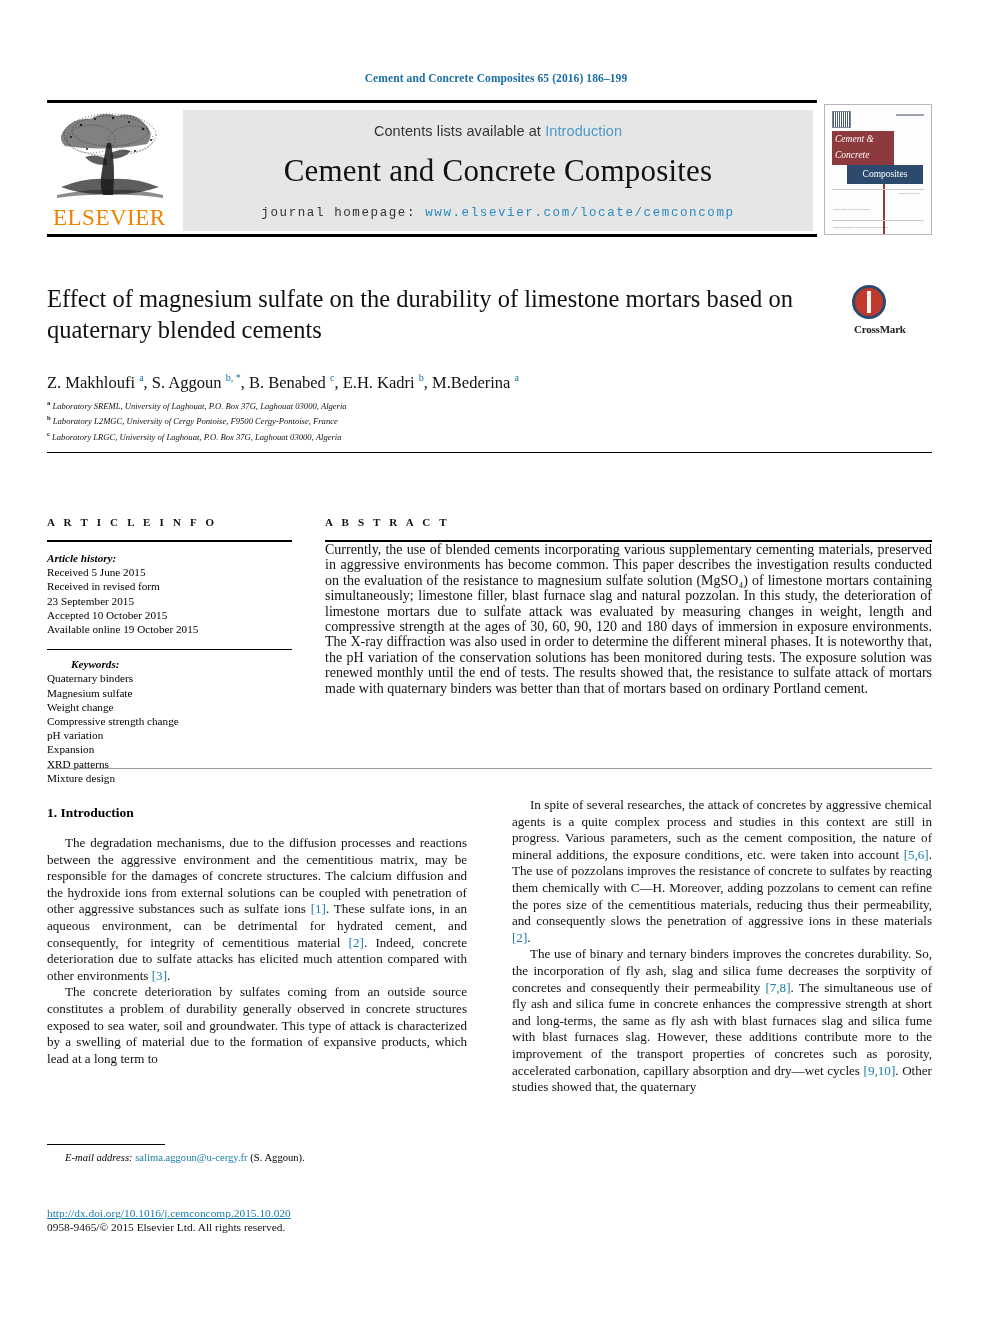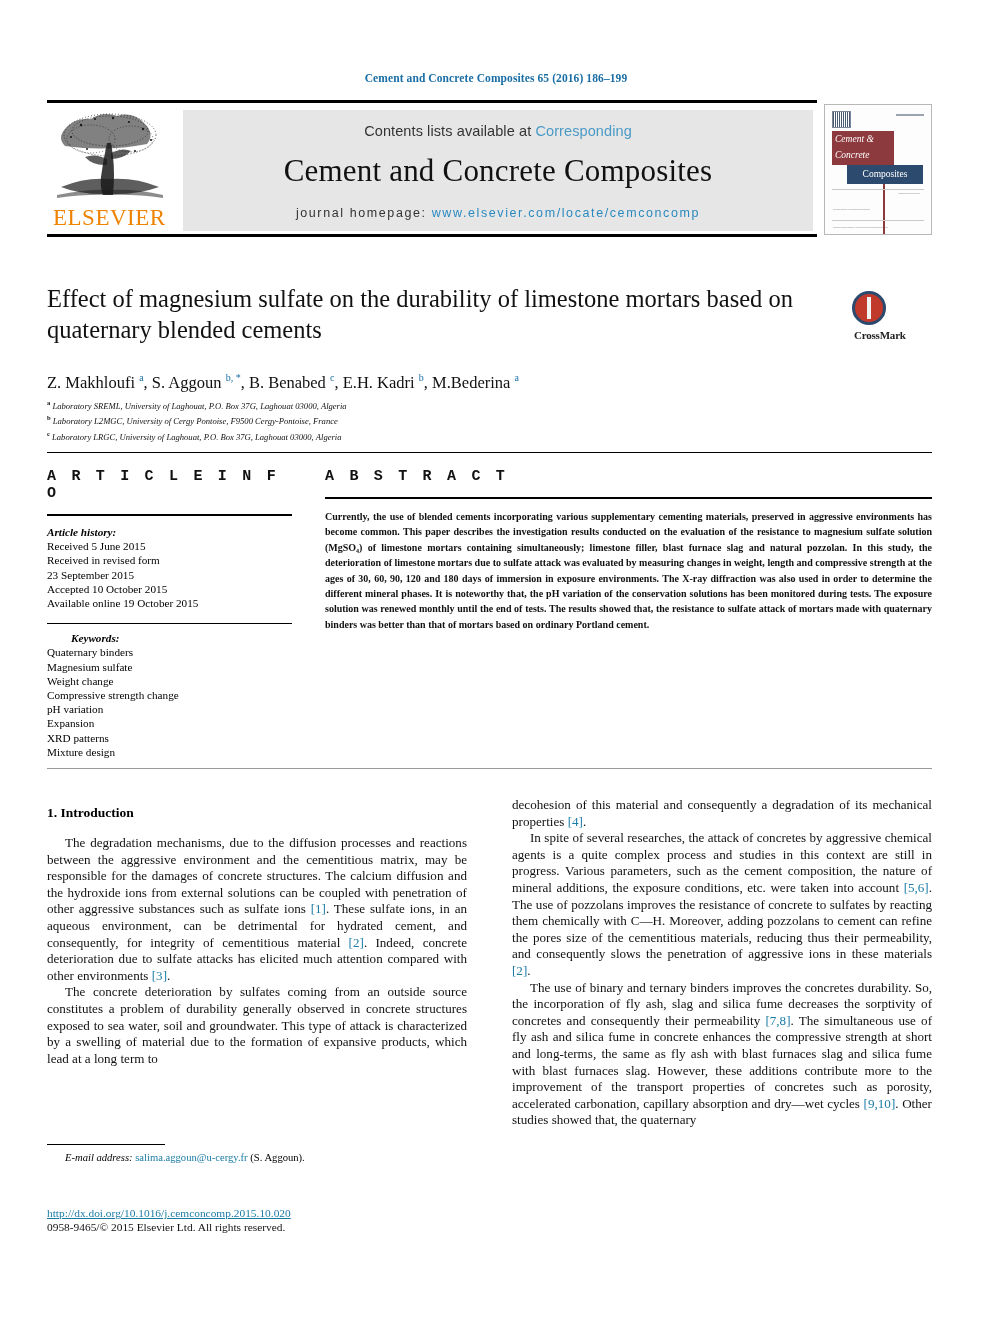--- a/index.html
+++ b/index.html
@@ -91,21 +91,21 @@
     color: #4a9ac6;
   }
   .journal-title {
     font-family: "Liberation Serif", serif;
     font-size: 31px;
     color: #111;
     margin-top: 14px;
     letter-spacing: 0.2px;
   }
   .homepage-line {
-    font-family: Liberation Sans, sans-serif;
+    font-family: Liberation Mono, monospace;
     font-size: 12.5px;
     color: #333;
     margin-top: 17px;
     letter-spacing: 1.6px;
   }
   .homepage-line .url {
     color: #2a8ac0;
   }
 
   
@@ -238,21 +238,21 @@
     font-style: normal;
     font-weight: bold;
     font-size: 6.5px;
     vertical-align: super;
   }
 
   
   .crossmark {
     position: absolute;
     left: 852px;
-    top: 291px;
+    top: 285px;
     width: 82px;
     height: 58px;
   }
   .cm-disc {
     position: absolute;
     left: 0;
     top: 0;
     width: 34px;
     height: 34px;
     border-radius: 50%;
@@ -285,25 +285,26 @@
   .rule-full {
     position: absolute;
     left: 47px;
     width: 885px;
     height: 1px;
     background: #000;
   }
 
   
   .sect-head {
-    font-family: Liberation Mono, monospace;
+    font-family: Liberation Serif, serif;
     font-weight: bold;
-    font-size: 15px;
+    font-size: 11px;
     letter-spacing: 3.2px;
     color: #111;
+    margin-top: 48px;
   }
   .info-col {
     position: absolute;
     left: 47px;
     top: 468px;
     width: 245px;
   }
   .abs-col {
     position: absolute;
     left: 325px;
@@ -337,26 +338,24 @@
     line-height: 14.2px;
     margin-top: 7px;
   }
   .kw .lbl {
     font-style: italic;
     font-weight: bold;
     margin-left: 24px;
   }
   .abstract {
     font-family: "Liberation Serif", serif;
-    font-size: 10px;
+    font-size: 14px;
     line-height: 15.4px;
     text-align: justify;
-    margin-top: 10px;
-    color: #111;
-    font-weight: bold;
+    color: #111;
   }
   .copyline {
     font-family: "Liberation Serif", serif;
     font-size: 12.3px;
     text-align: right;
     margin-top: 14px;
   }
 
   
   .body-rule {
@@ -483,21 +482,21 @@
                 <circle cx="36" cy="40" r="1"></circle>
               <circle cx="84" cy="42" r="1"></circle>
             </g>
           </svg>
         </div>
         <div class="elsevier-word">ELSEVIER</div>
       </div>
 
       <div class="mast-grey">
         <div class="contents-line">
-          <span>Contents lists available at </span><span class="sd">Corresponding</span>
+          <span>Contents lists available at </span><span class="sd">Introduction</span>
         </div>
         <div class="journal-title">Cement and Concrete Composites</div>
         <div class="homepage-line">
           <span>journal homepage:</span>
           <span class="url">www.elsevier.com/locate/cemconcomp</span>
         </div>
       </div>
 
     </div>
   </div>
@@ -577,21 +576,20 @@
   <div class="colL">
     <h2 class="sec">1. Introduction</h2>
     <div id="left-paras">
         <p class="body">The degradation mechanisms, due to the diffusion processes and reactions between the aggressive environment and the cementitious matrix, may be responsible for the damages of concrete structures. The calcium diffusion and the hydroxide ions from external solutions can be coupled with penetration of other aggressive substances such as sulfate ions <span class="ref">[1]</span>. These sulfate ions, in an aqueous environment, can be detrimental for hydrated cement, and consequently, for integrity of cementitious material <span class="ref">[2]</span>. Indeed, concrete deterioration due to sulfate attacks has elicited much attention compared with other environments <span class="ref">[3]</span>.</p>
         <p class="body">The concrete deterioration by sulfates coming from an outside source constitutes a problem of durability generally observed in concrete structures exposed to sea water, soil and groundwater. This type of attack is characterized by a swelling of material due to the formation of expansive products, which lead at a long term to</p>
       </div>
   </div>
 
   <div class="colR">
     <div id="right-paras">
-        <p class="body noind">decohesion of this material and consequently a degradation of its mechanical properties <span class="ref">[4]</span>.</p>
         <p class="body">In spite of several researches, the attack of concretes by aggressive chemical agents is a quite complex process and studies in this context are still in progress. Various parameters, such as the cement composition, the nature of mineral additions, the exposure conditions, etc. were taken into account <span class="ref">[5,6]</span>. The use of pozzolans improves the resistance of concrete to sulfates by reacting them chemically with C—H. Moreover, adding pozzolans to cement can refine the pores size of the cementitious materials, reducing thus their permeability, and consequently slows the penetration of aggressive ions in these materials <span class="ref">[2]</span>.</p>
         <p class="body">The use of binary and ternary binders improves the concretes durability. So, the incorporation of fly ash, slag and silica fume decreases the sorptivity of concretes and consequently their permeability <span class="ref">[7,8]</span>. The simultaneous use of fly ash and silica fume in concrete enhances the compressive strength at short and long-terms, the same as fly ash with blast furnaces slag and silica fume with blast furnaces slag. However, these additions contribute more to the improvement of the transport properties of concretes such as porosity, accelerated carbonation, capillary absorption and dry—wet cycles <span class="ref">[9,10]</span>. Other studies showed that, the quaternary</p>
       </div>
   </div>
 
   <div class="footnote">
     <div class="fn-rule"></div>
     <div class="fn-mail">
       <i>E-mail address:</i>
       <a href="#">salima.aggoun@u-cergy.fr</a>

